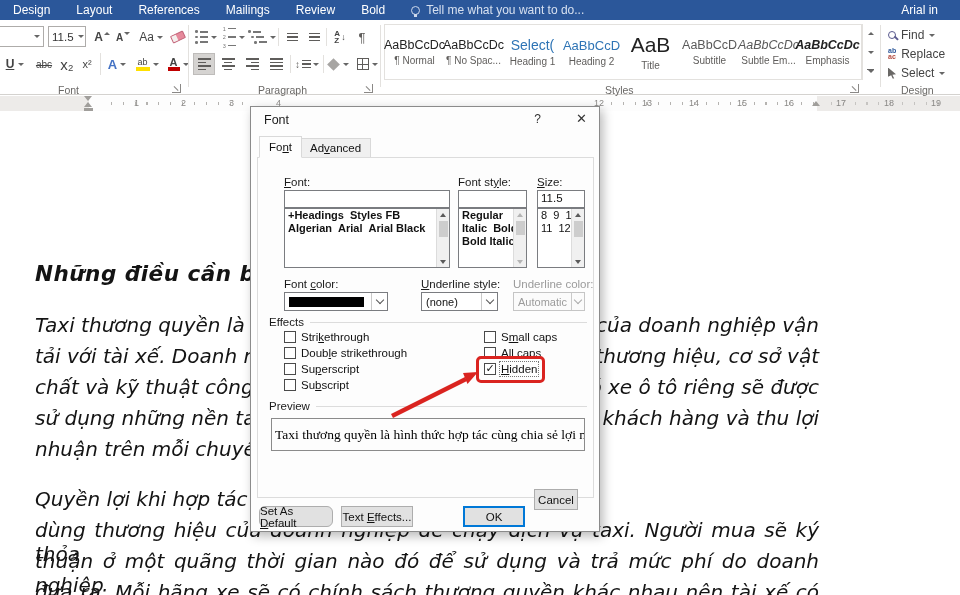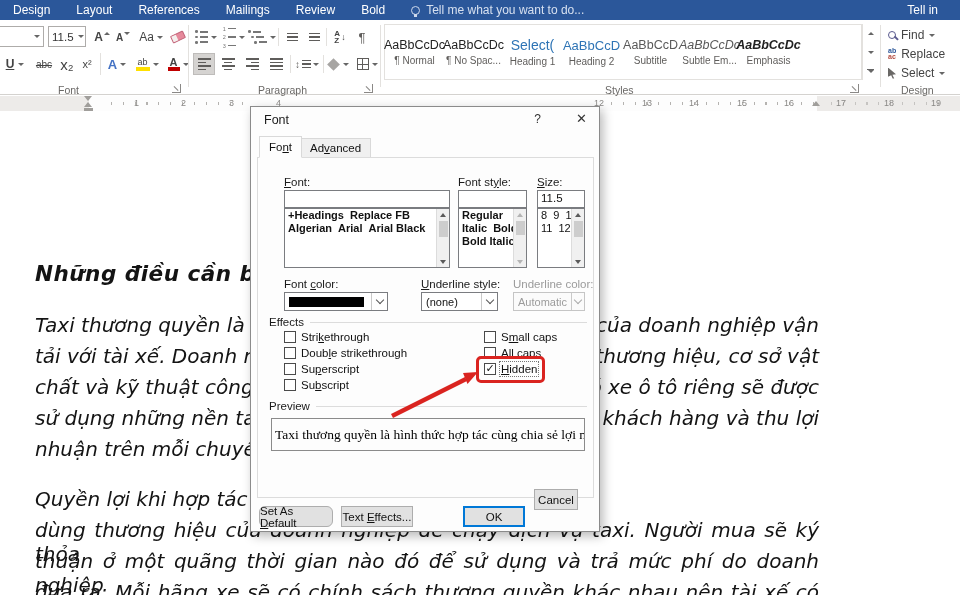--- a/index.html
+++ b/index.html
@@ -135,21 +135,21 @@
     <span class="rtab">Layout</span>
     <span class="rtab">References</span>
     <span class="rtab">Mailings</span>
     <span class="rtab">Review</span>
     <span class="rtab">Bold</span>
     <span id="tellme">
       <span class="bulb"></span>
       <span>Tell me what you want to do...</span>
     </span>
   </div>
-  <div id="signin">Tell in</div>
+  <div id="signin">Arial in</div>
 
   <div id="ribbon" class="abs">
 
     <div class="combo" style="left:-42px; top:6px; width:86px;">
       <span class="cv"></span>
       <span class="ca">
           <span class="tri"></span>
         </span>
     </div>
     <div class="combo" style="left:48px; top:6px; width:38px;">
@@ -323,20 +323,24 @@
         <span class="stysample">AaBbCcDc</span>
         <span class="stylabel">¶ No Spac...</span>
       </div>
       <div class="styleitem">
         <span class="stysample" style="color:#2e74b5; font-size:14px;">Select(</span>
         <span class="stylabel">Heading 1</span>
       </div>
       <div class="styleitem">
         <span class="stysample" style="color:#2e74b5; font-size:13px;">AaBbCcD</span>
         <span class="stylabel">Heading 2</span>
+      </div>
+      <div class="styleitem">
+        <span class="stysample" style="font-size:21px;">AaB</span>
+        <span class="stylabel">Title</span>
       </div>
       <div class="styleitem">
         <span class="stysample" style="color:#595959;">AaBbCcD</span>
         <span class="stylabel">Subtitle</span>
       </div>
       <div class="styleitem">
         <span class="stysample" style="font-style:italic; color:#595959;">AaBbCcDc</span>
         <span class="stylabel">Subtle Em...</span>
       </div>
       <div class="styleitem">
@@ -447,21 +451,21 @@
     </div>
     <div class="dtab" style="left:49px;">
       <span>Ad<u>v</u>anced</span>
     </div>
     <div id="dlg-page"></div>
 
     <span class="dlabel" style="left:33px; top:69px;"><u>F</u>ont:</span>
     <div class="dinput" style="left:33px; top:83px; width:166px;"></div>
     <div class="dlist" style="left:33px; top:101px; width:166px; height:60px;">
       <b class="it">+Headings</b>
-      <b class="it">Replace FB</b>
+      <b class="it">Styles FB</b>
       <b class="it">Algerian</b>
       <b class="it">Arial</b>
       <b class="it">Arial Black</b>
       <span class="sbar">
         <span class="up">
             <i class="stri-u"></i>
           </span>
         <span class="th" style="top:12px; height:16px;"></span>
         <span class="dn">
             <i class="stri-d"></i>

